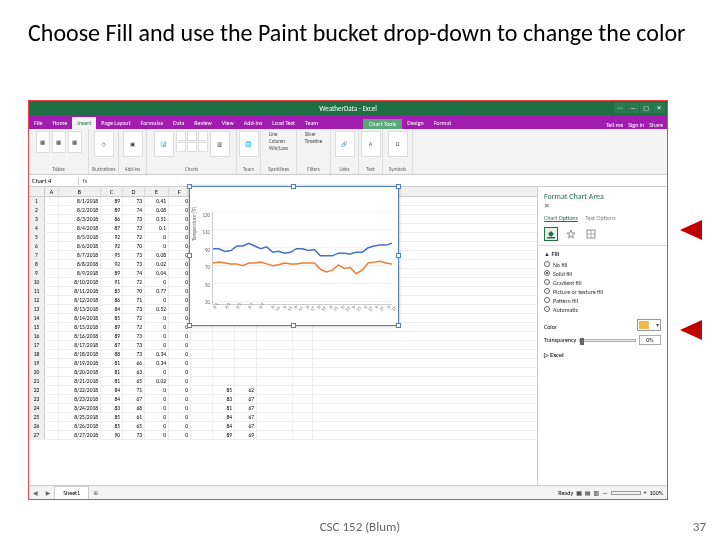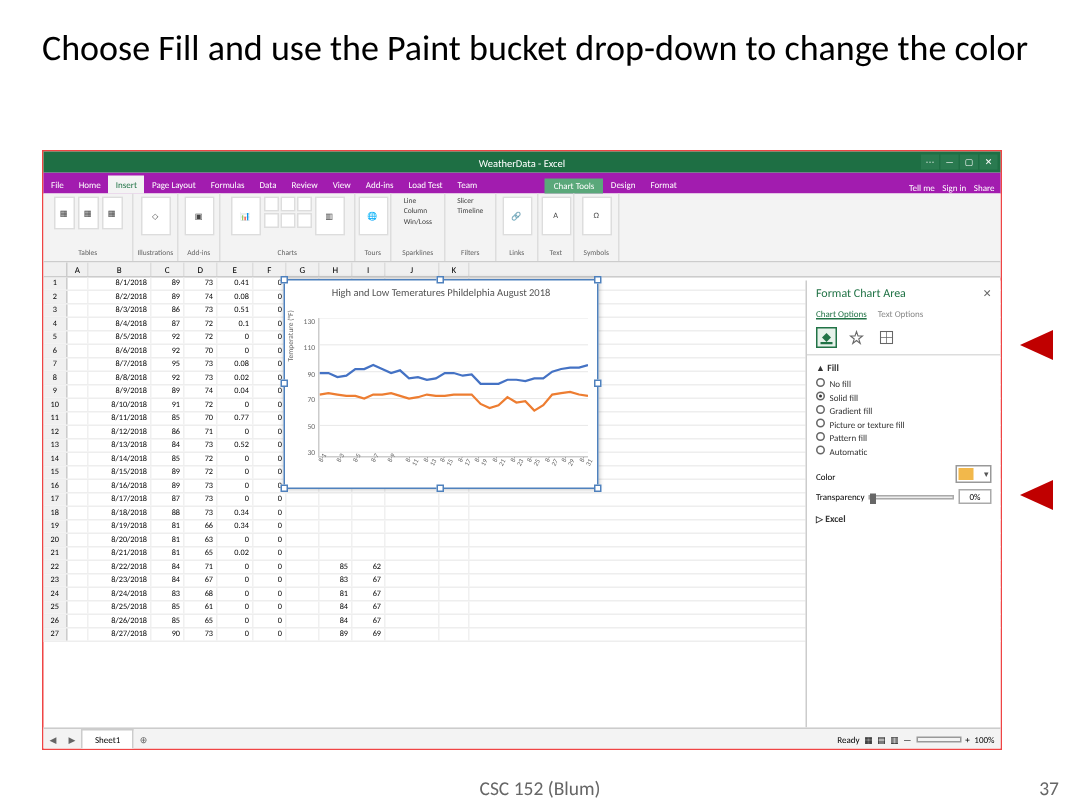--- a/index.html
+++ b/index.html
@@ -36,21 +36,21 @@
   .cell.r { text-align: right; padding-right: 2px; }
   .chart-obj { position: absolute; left: 160px; top: 85px; width: 210px; height: 140px; background: #fff; border: 1px solid #4f81bd; box-shadow: 0 0 3px rgba(0,0,0,.3); }
   .chart-obj .handles span { position: absolute; width: 5px; height: 5px; background: #fff; border: 1px solid #4f81bd; }
   .chart-title { text-align: center; font-size: 7px; color: #555; padding: 3px 2px; }
   .chart-plot { position: absolute; left: 22px; top: 25px; right: 6px; bottom: 20px; border-left: 1px solid #ccc; border-bottom: 1px solid #ccc; }
   .chart-yaxis { position: absolute; left: 8px; top: 25px; bottom: 20px; width: 12px; font-size: 5px; color: #666; display: flex; flex-direction: column; justify-content: space-between; text-align: right; }
   .chart-ylab { position: absolute; left: 1px; top: 50%; transform: rotate(-90deg) translateX(15px); transform-origin: left top; font-size: 5px; color: #666; }
   .chart-xaxis { position: absolute; left: 22px; right: 6px; bottom: 4px; height: 14px; font-size: 4.5px; color: #666; display: flex; justify-content: space-between; }
   .chart-xaxis span { transform: rotate(-60deg); transform-origin: left top; width: 6px; }
   .side-panel { position: absolute; right: 0; top: 86px; bottom: 14px; width: 130px; background: #fff; border-left: 1px solid #ccc; font-size: 6.5px; }
-  .sp-title { padding: 4px 6px; font-size: 8px; color: #217346; display: flex; justify-content: space-between; align-items: flex-start; }
+  .sp-title { padding: 4px 6px; font-size: 8px; color: #217346; display: flex; justify-content: space-between; align-items: flex-start; flex-direction: column; }
   .sp-sub { padding: 0 6px 3px; font-size: 6px; color: #217346; }
   .sp-sub span.gray { color: #888; margin-left: 6px; }
   .sp-icons { display: flex; gap: 6px; padding: 2px 6px 4px; border-bottom: 1px solid #ddd; }
   .sp-icons .ic { width: 14px; height: 14px; border: 1px solid transparent; display: flex; align-items: center; justify-content: center; }
   .sp-icons .ic.active { border-color: #217346; background: #e6f2ea; }
   .sp-section { padding: 4px 6px; }
   .sp-section .sect-h { font-size: 6.5px; font-weight: bold; color: #333; margin-bottom: 3px; }
   .sp-radio { display: flex; gap: 3px; font-size: 6px; color: #333; margin: 1px 0; }
   .sp-radio .r { width: 6px; height: 6px; border: 1px solid #666; border-radius: 50%; display: inline-block; position: relative; }
   .sp-radio .r.sel::after { content: ''; position: absolute; inset: 1px; background: #333; border-radius: 50%; }
@@ -172,20 +172,25 @@
     <div class="rgroup" style="width:24px">
       <div class="ricon big">A</div>
       <div class="glabel">Text</div>
     </div>
     <div class="rgroup" style="width:30px">
       <div class="ricon big">Ω</div>
       <div class="glabel">Symbols</div>
     </div>
   </div>
 
+  <div class="namebox-row">
+    <div class="namebox">Chart 4</div>
+    <div class="fx">fx</div>
+    <div style="flex:1"></div>
+  </div>
 
   <div class="headers">
     <div class="rownum-h"></div>
     <div class="colh colA">A</div>
     <div class="colh colB">B</div>
     <div class="colh colC">C</div>
     <div class="colh colD">D</div>
     <div class="colh colE">E</div>
     <div class="colh colF">F</div>
     <div class="colh colG">G</div>
@@ -580,21 +585,20 @@
     <div class="handles">
       <span style="left:-3px;top:-3px"></span>
         <span style="right:-3px;top:-3px"></span>
       <span style="left:-3px;bottom:-3px"></span>
         <span style="right:-3px;bottom:-3px"></span>
       <span style="left:50%;top:-3px;margin-left:-3px"></span>
         <span style="left:50%;bottom:-3px;margin-left:-3px"></span>
       <span style="top:50%;left:-3px;margin-top:-3px"></span>
         <span style="top:50%;right:-3px;margin-top:-3px"></span>
     </div>
-    <div class="chart-title">High and Low Temeratures Phildelphia August 2018</div>
     <div class="chart-ylab">Temperature (°F)</div>
     <div class="chart-yaxis" id="chart-yaxis">
         <span>130</span>
         <span>110</span>
         <span>90</span>
         <span>70</span>
         <span>50</span>
         <span>30</span>
       </div>
     <div class="chart-plot">

